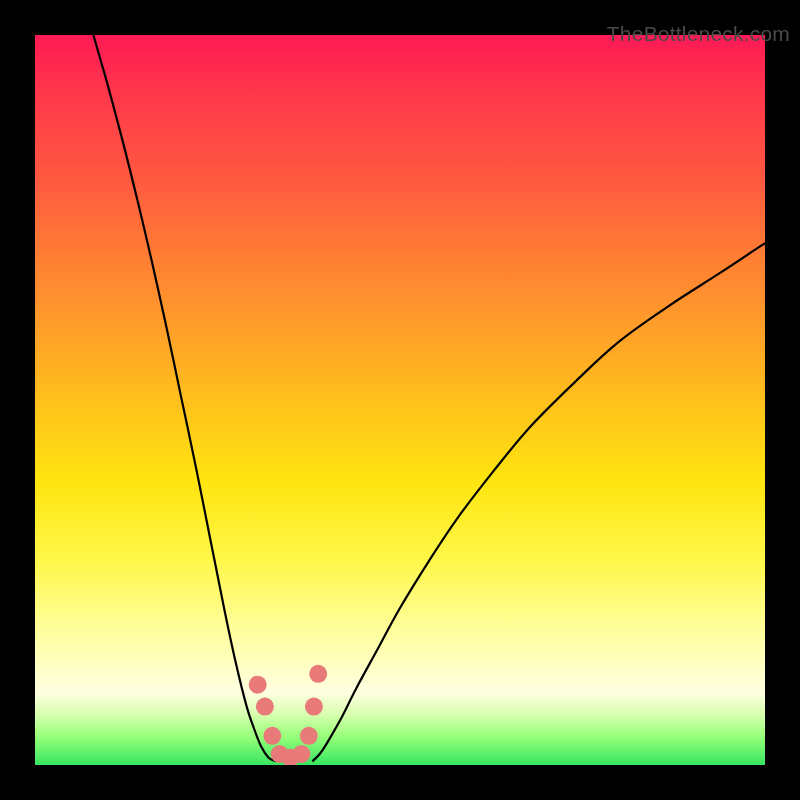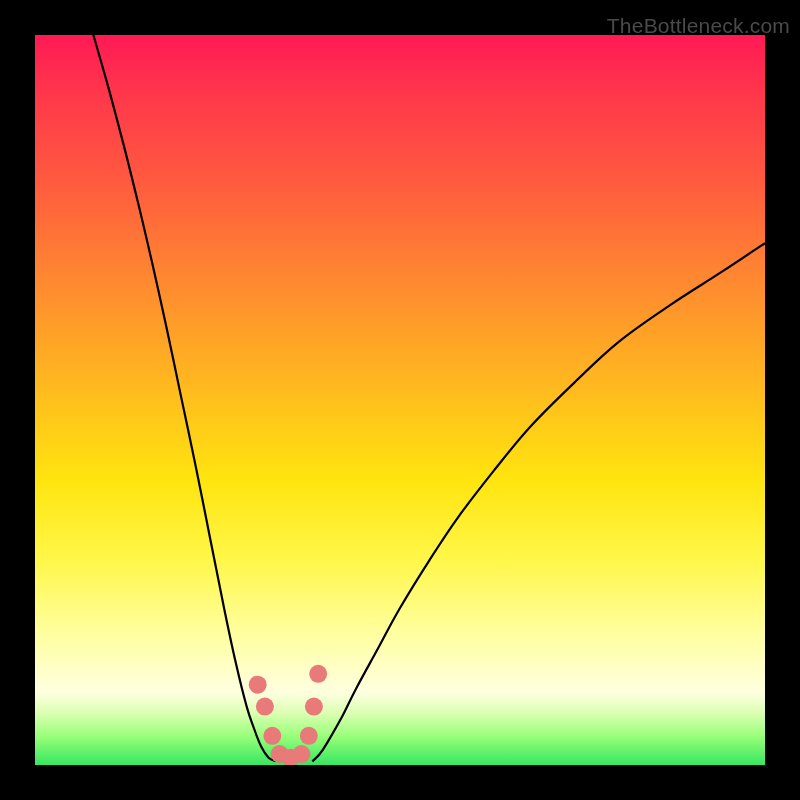--- a/index.html
+++ b/index.html
@@ -44,21 +44,21 @@
   }
   .curve-svg {
     position: absolute;
     left: 0;
     top: 0;
     width: 730px;
     height: 730px;
   }
   .watermark {
     position: absolute;
-    top: 14px;
+    top: 22px;
     right: 10px;
     color: #4a4a4a;
     font-size: 21px;
     letter-spacing: 0.2px;
   }
 </style>
 </head>
 <body>
 
 <div class="frame">

